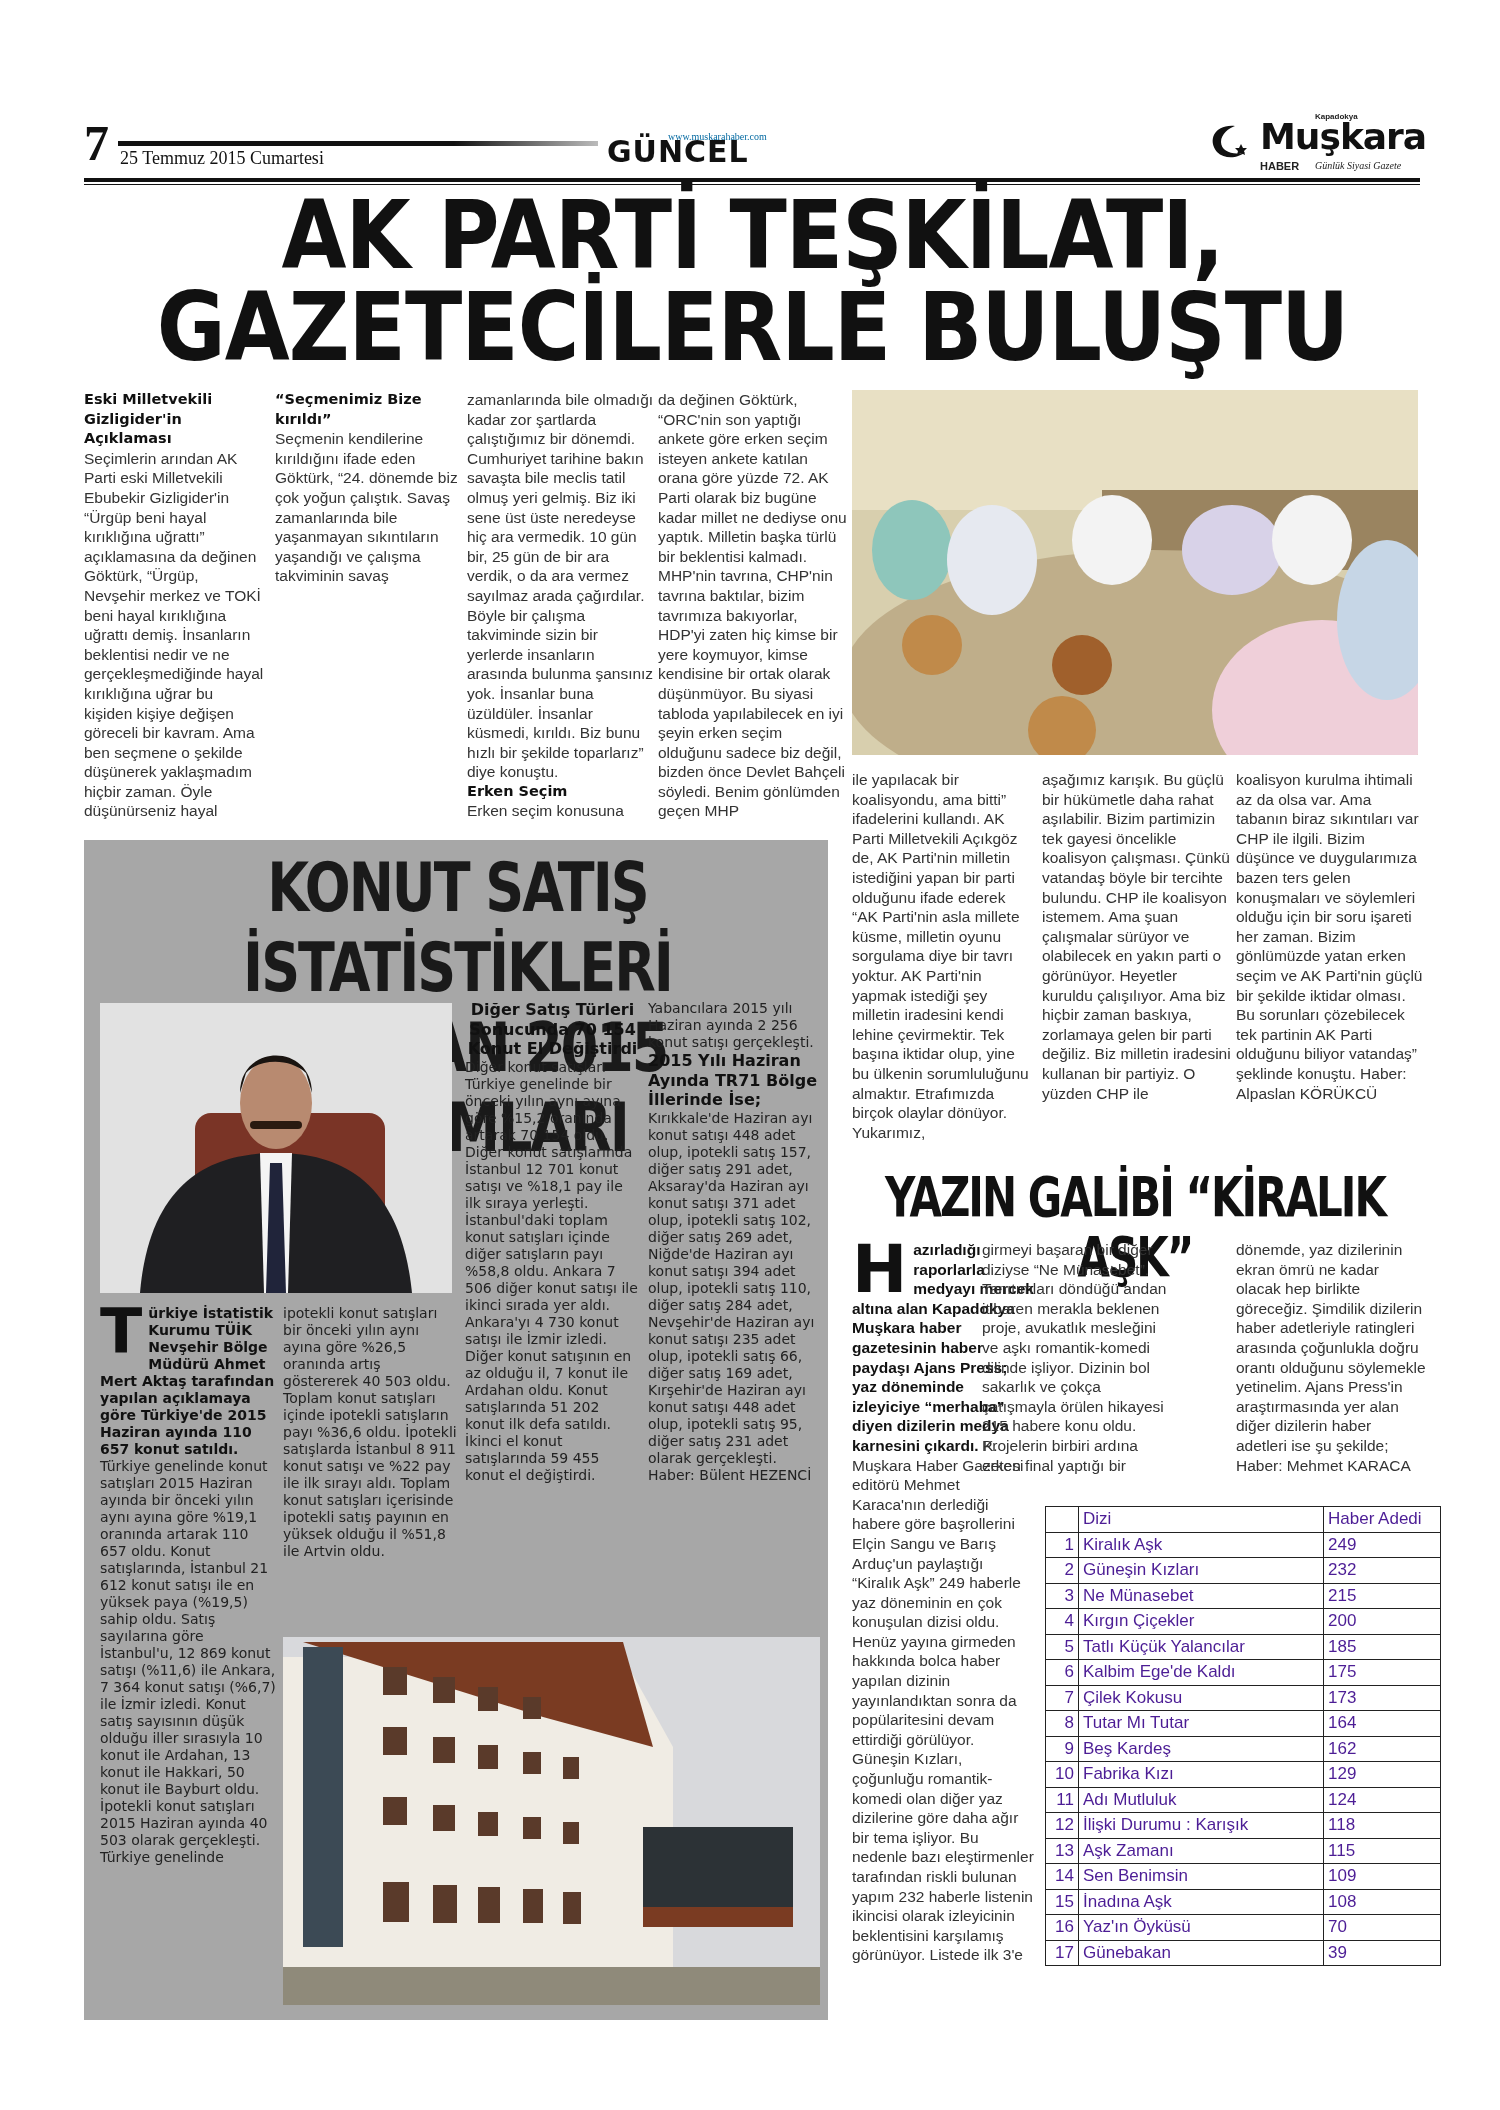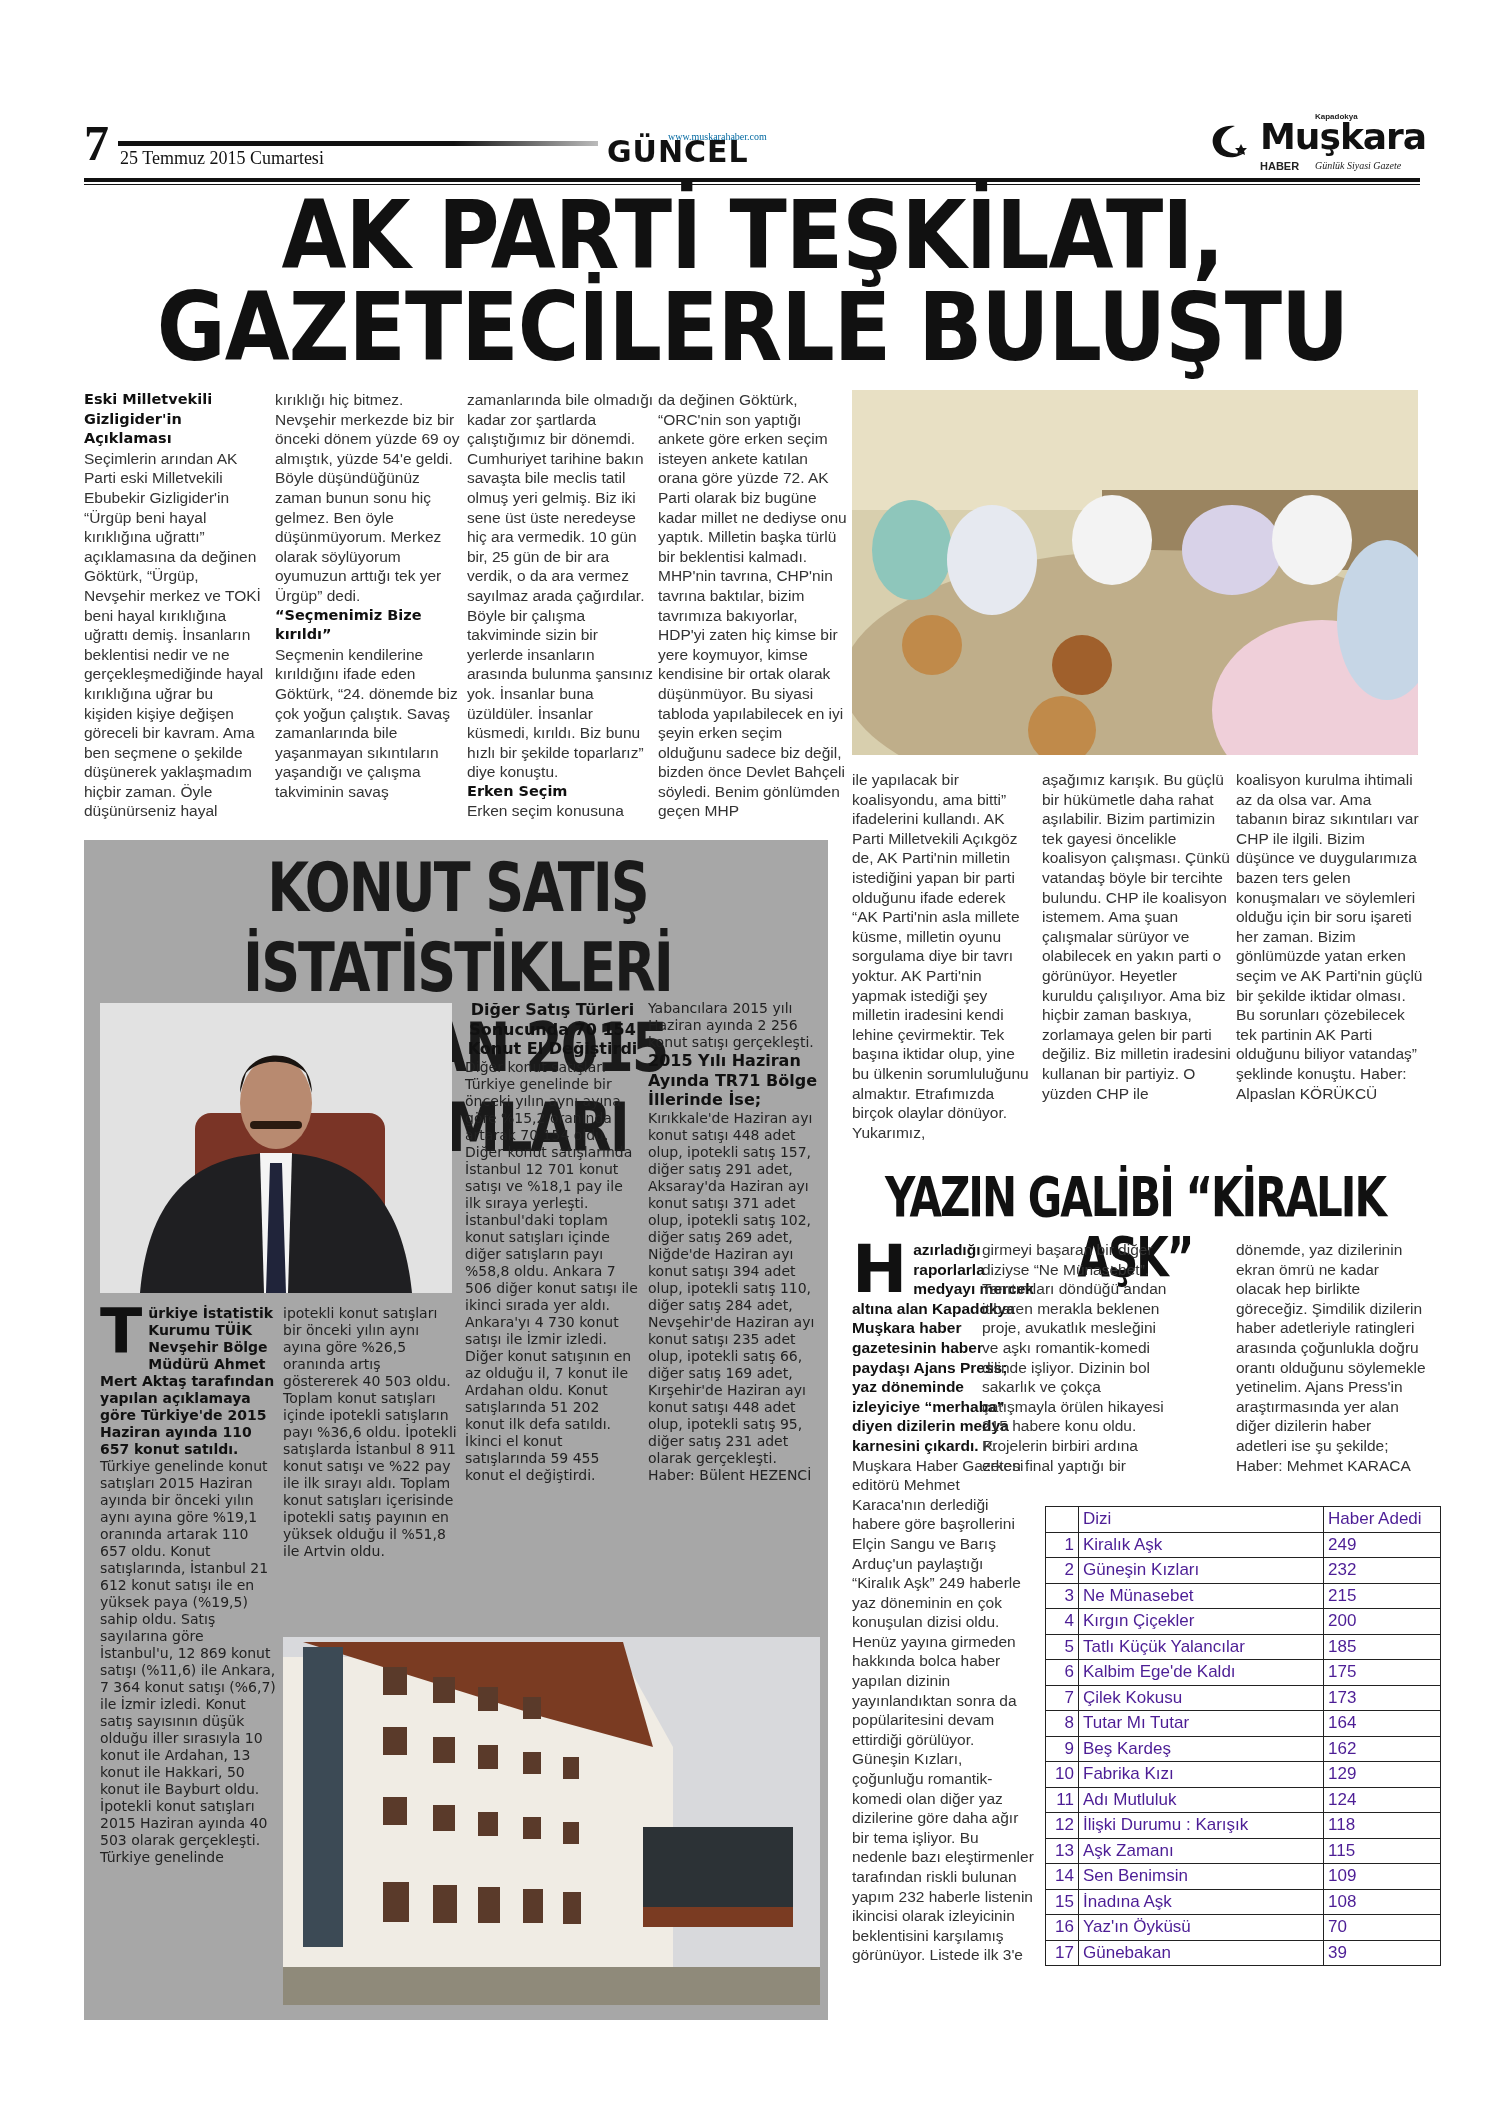--- a/index.html
+++ b/index.html
@@ -61,21 +61,20 @@
 <div class="abs h1">
   <div>AK PARTİ TEŞKİLATI,</div>
   <div>GAZETECİLERLE BULUŞTU</div>
 </div>
 
 <div class="abs col" style="left:84px;top:390px;width:180px;">
   <b style="display:block">Eski Milletvekili Gizligider'in Açıklaması</b>
   <span>Seçimlerin arından AK Parti eski Milletvekili Ebubekir Gizligider'in “Ürgüp beni hayal kırıklığına uğrattı” açıklamasına da değinen Göktürk, “Ürgüp, Nevşehir merkez ve TOKİ beni hayal kırıklığına uğrattı demiş. İnsanların beklentisi nedir ve ne gerçekleşmediğinde hayal kırıklığına uğrar bu kişiden kişiye değişen göreceli bir kavram. Ama ben seçmene o şekilde düşünerek yaklaşmadım hiçbir zaman. Öyle düşünürseniz hayal</span>
 </div>
 <div class="abs col" style="left:275px;top:390px;width:185px;">
-  <span>kırıklığı hiç bitmez. Nevşehir merkezde biz bir önceki dönem yüzde 69 oy almıştık, yüzde 54'e geldi. Böyle düşündüğünüz zaman bunun sonu hiç gelmez. Ben öyle düşünmüyorum. Merkez olarak söylüyorum oyumuzun arttığı tek yer Ürgüp” dedi.</span>
   <b style="display:block">“Seçmenimiz Bize kırıldı”</b>
   <span>Seçmenin kendilerine kırıldığını ifade eden Göktürk, “24. dönemde biz çok yoğun çalıştık. Savaş zamanlarında bile yaşanmayan sıkıntıların yaşandığı ve çalışma takviminin savaş</span>
 </div>
 <div class="abs col" style="left:467px;top:390px;width:190px;">
   <span>zamanlarında bile olmadığı kadar zor şartlarda çalıştığımız bir dönemdi. Cumhuriyet tarihine bakın savaşta bile meclis tatil olmuş yeri gelmiş. Biz iki sene üst üste neredeyse hiç ara vermedik. 10 gün bir, 25 gün de bir ara verdik, o da ara vermez sayılmaz arada çağırdılar. Böyle bir çalışma takviminde sizin bir yerlerde insanların arasında bulunma şansınız yok. İnsanlar buna üzüldüler. İnsanlar küsmedi, kırıldı. Biz bunu hızlı bir şekilde toparlarız” diye konuştu.</span>
   <b style="display:block">Erken Seçim</b>
   <span>Erken seçim konusuna</span>
 </div>
 <div class="abs col" style="left:658px;top:390px;width:190px;">
   <span>da değinen Göktürk, “ORC'nin son yaptığı ankete göre erken seçim isteyen ankete katılan orana göre yüzde 72. AK Parti olarak biz bugüne kadar millet ne dediyse onu yaptık. Milletin başka türlü bir beklentisi kalmadı. MHP'nin tavrına, CHP'nin tavrına baktılar, bizim tavrımıza bakıyorlar, HDP'yi zaten hiç kimse bir yere koymuyor, kimse kendisine bir ortak olarak düşünmüyor. Bu siyasi tabloda yapılabilecek en iyi şeyin erken seçim olduğunu sadece biz değil, bizden önce Devlet Bahçeli söyledi. Benim gönlümden geçen MHP</span>

